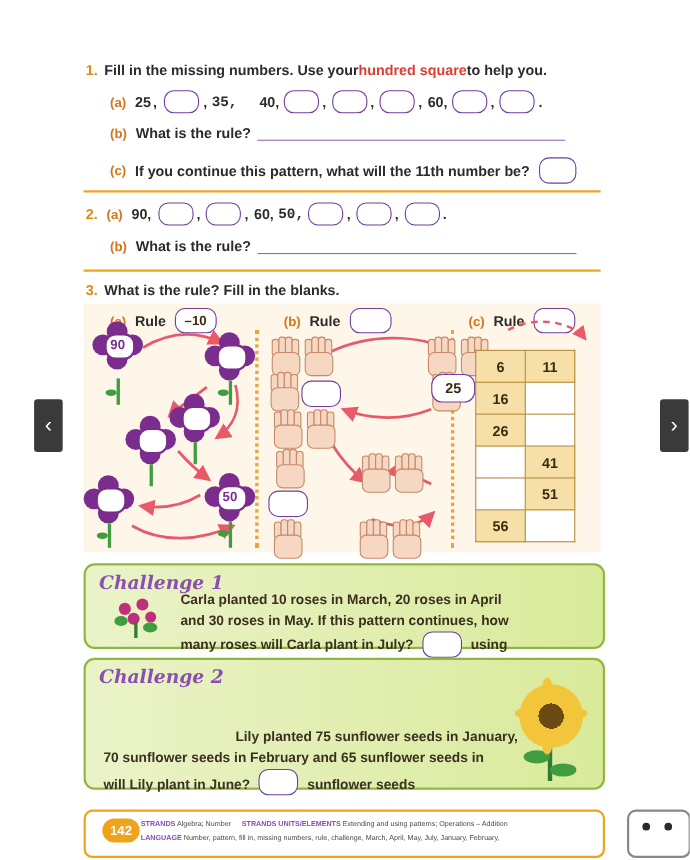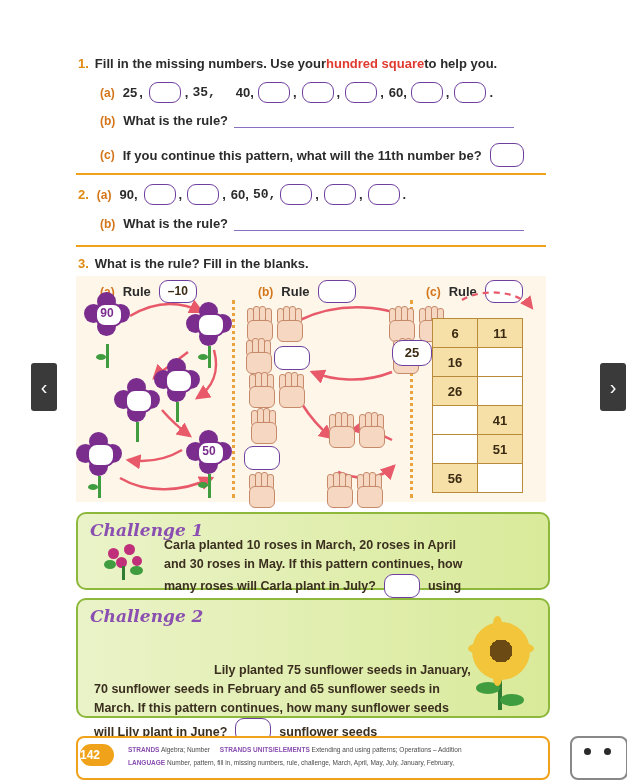--- a/index.html
+++ b/index.html
@@ -90,23 +90,23 @@
     font-family:"DejaVu Serif", serif;
   }
   .ch-text{color:#3b2f1f;font-size:12.5px;font-weight:bold;line-height:19px;}
 
   
   .footer{
     position:absolute;left:14px;top:736px;width:470px;height:40px;
     border:2px solid #f0a31a;border-radius:8px;background:#ffffff;
   }
   .pagebadge{
-    position:absolute;left:2px;top:6px;width:34px;height:22px;border-radius:11px;
+    position:absolute;left:15px;top:6px;width:34px;height:22px;border-radius:11px;
     background:#f0a31a;color:#ffffff;font-size:12px;font-weight:bold;
-    text-align:left;line-height:22px;
+    text-align:center;line-height:22px;
   }
   .foot-line{position:absolute;font-size:6.5px;color:#4a4a4a;}
   .foot-key{color:#8a4fb0;font-weight:bold;}
   .dice{
     position:absolute;left:508px;top:736px;width:54px;height:40px;
     border:2px solid #888;border-radius:8px;background:#ffffff;
   }
   .dot{position:absolute;width:7px;height:7px;border-radius:50%;background:#2b2b2b;}
 
   .arrow-svg{position:absolute;left:0;top:0;pointer-events:none;}
@@ -470,21 +470,20 @@
       <div style="position:absolute;left:4px;top:6px;width:58px;height:58px;border-radius:50%;background:
         radial-gradient(circle, #6b4a14 0 28%, #f2c53b 28% 100%);"></div>
       <div style="position:absolute;left:0px;top:28px;width:16px;height:9px;border-radius:50%;background:#f2c53b;"></div>
       <div style="position:absolute;left:50px;top:28px;width:16px;height:9px;border-radius:50%;background:#f2c53b;"></div>
       <div style="position:absolute;left:25px;top:0px;width:9px;height:16px;border-radius:50%;background:#f2c53b;"></div>
       <div style="position:absolute;left:25px;top:54px;width:9px;height:16px;border-radius:50%;background:#f2c53b;"></div>
     </div>
     <div class="ch-text" style="position:absolute;left:16px;top:26px;width:380px;margin-top:35px;">
       <div style="margin-left:120px;">Lily planted 75 sunflower seeds in January,</div>
       <div>70 sunflower seeds in February and 65 sunflower seeds in</div>
-      <div>March. If this pattern continues, how many sunflower seeds</div>
       <div style="display:flex;align-items:flex-end;">
         <span>will Lily plant in June?</span>
         <span class="blankbox" style="margin-left:8px;width:34px;height:22px;"></span>
         <span style="margin-left:8px;">sunflower seeds</span>
       </div>
     </div>
   </div>
 
   <div class="footer">
     <div class="pagebadge">142</div>

